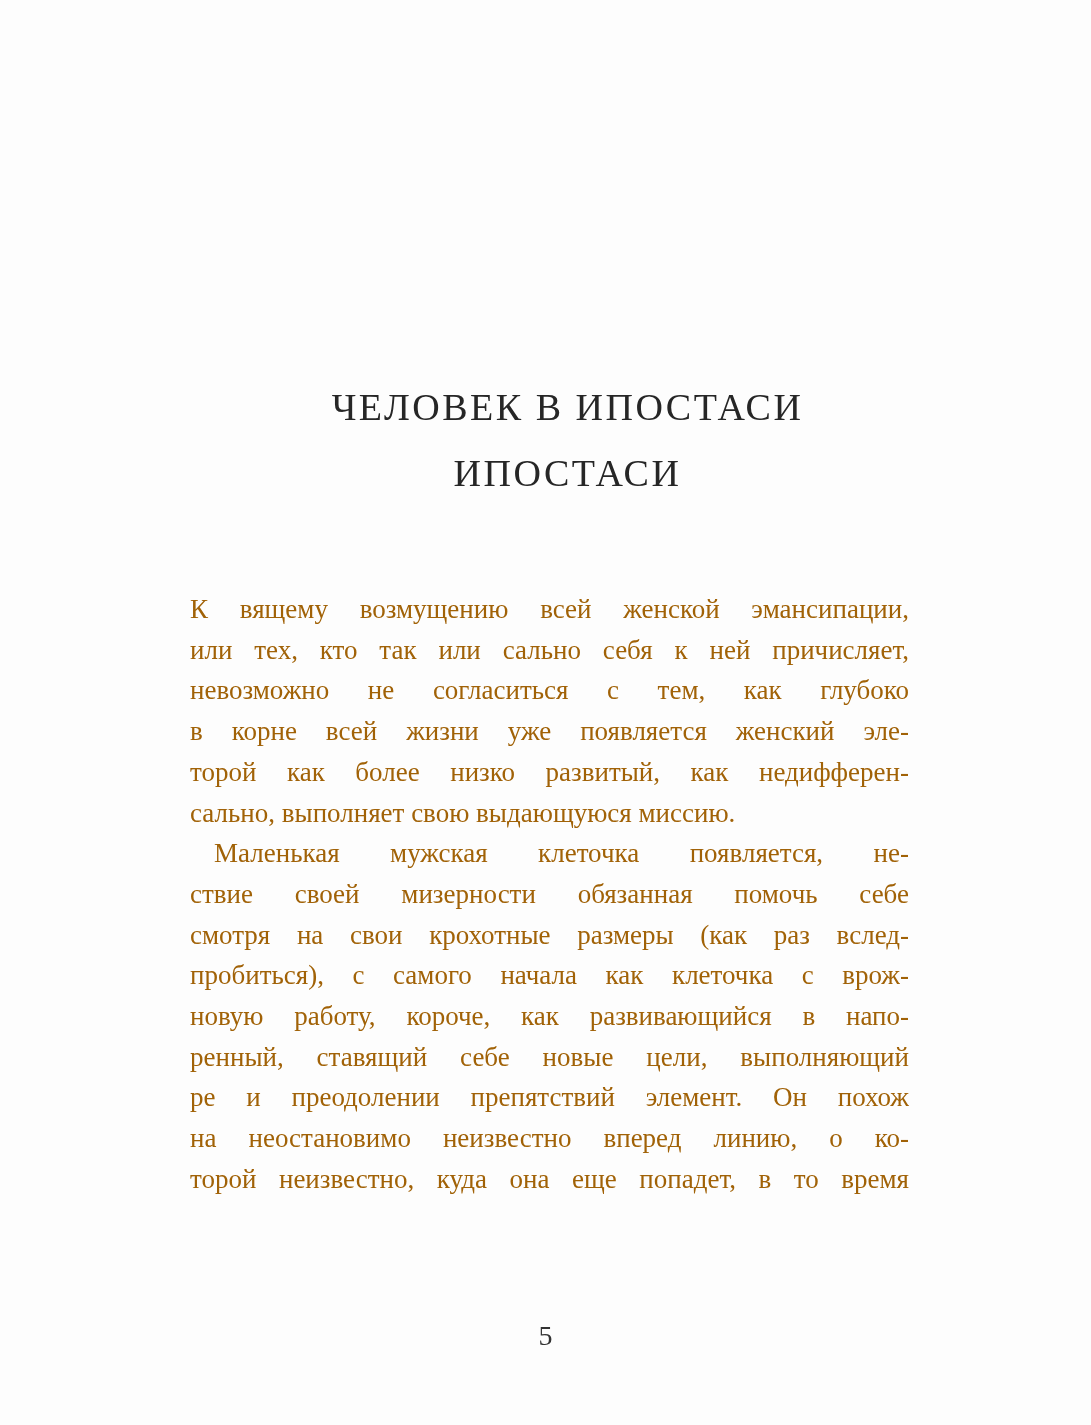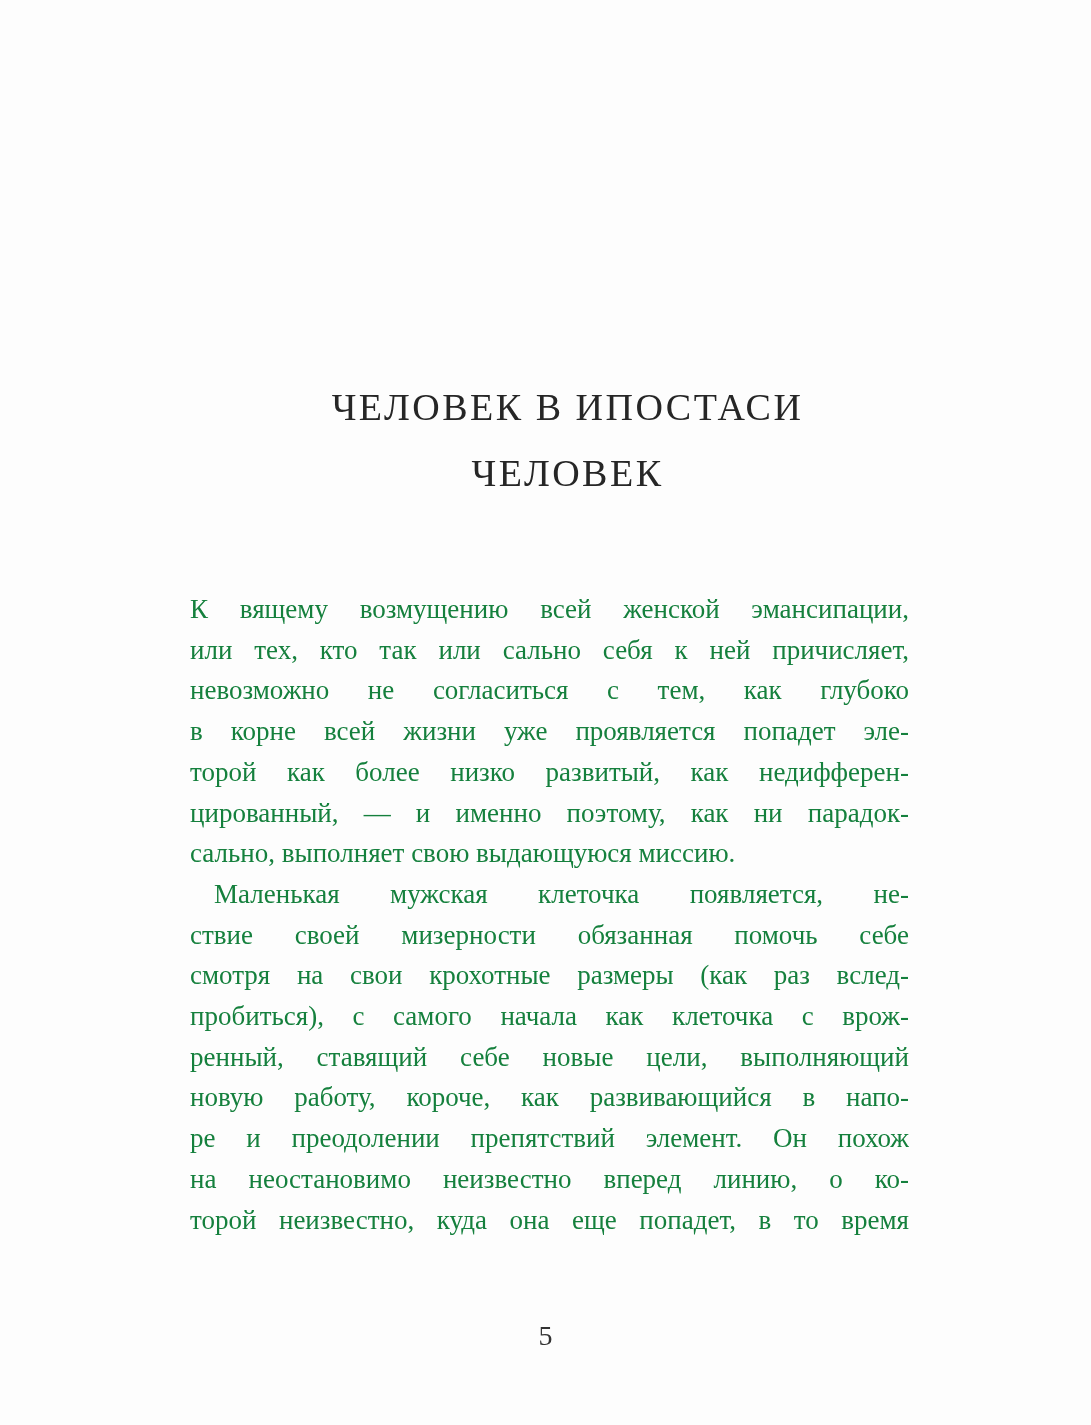--- a/index.html
+++ b/index.html
@@ -28,21 +28,21 @@
     color: #262626;
   }
   .chapter-title .title-line { display: block; margin-left: 44px; }
   .body-text {
     position: absolute;
     top: 589px;
     left: 190px;
     width: 719px;
     font-size: 27px;
     line-height: 40.7px;
-    color: #15803d;
+    color: #a16207;
   }
   .text-line {
     text-align: justify;
     text-align-last: justify;
   }
   .text-line.para-end {
     text-align-last: left;
   }
   .text-line.indented {
     text-indent: 24px;
@@ -56,42 +56,41 @@
     color: #333333;
   }
 </style>
 </head>
 <body>
 
 <div class="page">
 
   <h1 class="chapter-title">
     <span class="title-line">ЧЕЛОВЕК В ИПОСТАСИ</span>
-    <span class="title-line">ЧЕЛОВЕК</span>
+    <span class="title-line">ИПОСТАСИ</span>
   </h1>
 
   <div class="body-text">
 
     <div class="paragraph">
       <div class="text-line">К вящему возмущению всей женской эмансипации,</div>
       <div class="text-line">или тех, кто так или сально себя к ней причисляет,</div>
       <div class="text-line">невозможно не согласиться с тем, как глубоко</div>
-      <div class="text-line">в корне всей жизни уже проявляется попадет эле-</div>
+      <div class="text-line">в корне всей жизни уже появляется женский эле-</div>
       <div class="text-line">торой как более низко развитый, как недифферен-</div>
-      <div class="text-line">цированный, — и именно поэтому, как ни парадок-</div>
       <div class="text-line para-end">сально, выполняет свою выдающуюся миссию.</div>
     </div>
 
     <div class="paragraph">
       <div class="text-line indented">Маленькая мужская клеточка появляется, не-</div>
       <div class="text-line">ствие своей мизерности обязанная помочь себе</div>
       <div class="text-line">смотря на свои крохотные размеры (как раз вслед-</div>
       <div class="text-line">пробиться), с самого начала как клеточка с врож-</div>
+      <div class="text-line">новую работу, короче, как развивающийся в напо-</div>
       <div class="text-line">ренный, ставящий себе новые цели, выполняющий</div>
-      <div class="text-line">новую работу, короче, как развивающийся в напо-</div>
       <div class="text-line">ре и преодолении препятствий элемент. Он похож</div>
       <div class="text-line">на неостановимо неизвестно вперед линию, о ко-</div>
       <div class="text-line">торой неизвестно, куда она еще попадет, в то время</div>
     </div>
 
   </div>
 
   <div class="page-number">5</div>
 
 </div>

